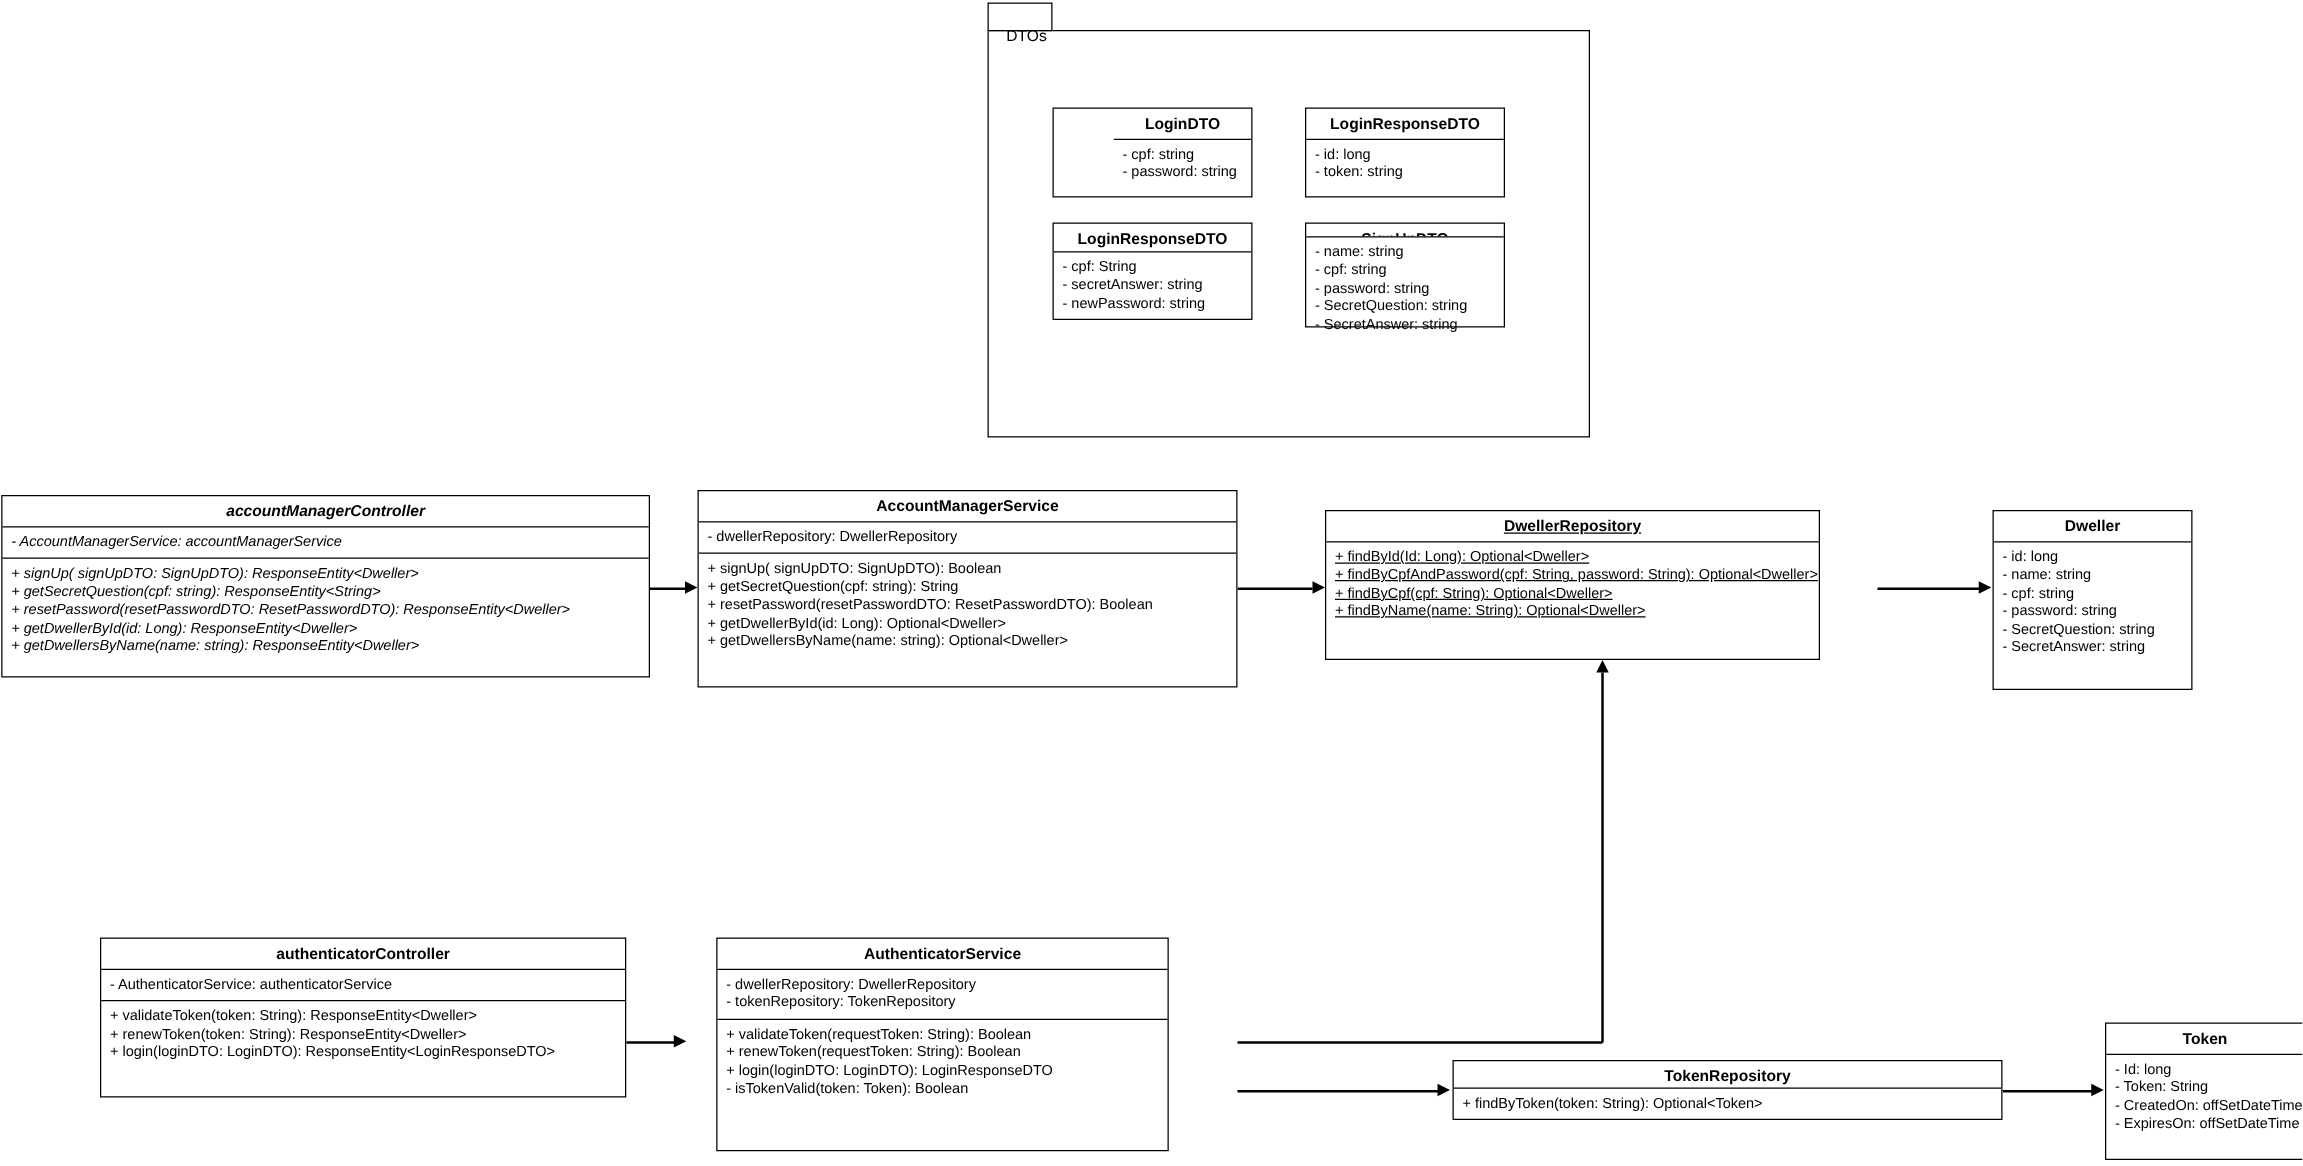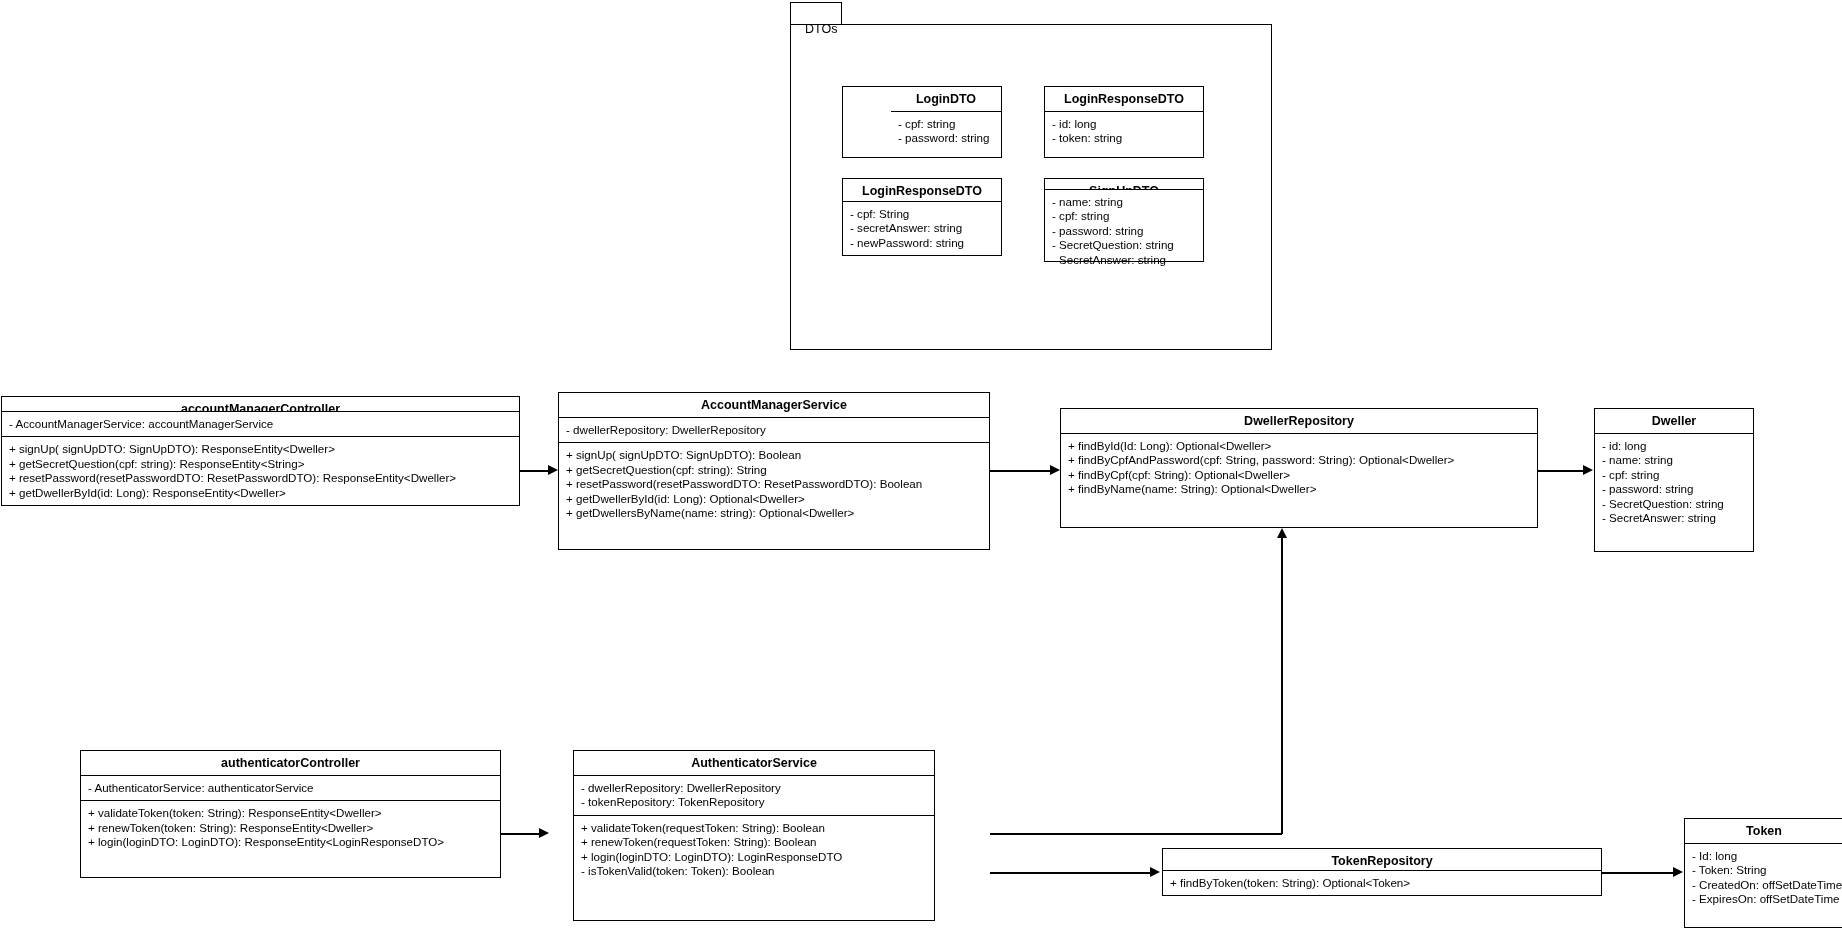--- a/index.html
+++ b/index.html
@@ -142,48 +142,49 @@
     <div class="uml-title">SignUpDTO</div>
     <div class="uml-section flex">
       <div class="uml-line">- name: string</div>
       <div class="uml-line">- cpf: string</div>
       <div class="uml-line">- password: string</div>
       <div class="uml-line">- SecretQuestion: string</div>
       <div class="uml-line">- SecretAnswer: string</div>
     </div>
   </div>
 
-  <div class="umlbox col" style="left:1px; top:396px; width:519px; height:110px;">
+  <div class="umlbox col" style="left:1px; top:396px; width:519px; height:146px;font-style:italic;">
     <div class="uml-title">accountManagerController</div>
     <div class="uml-section">
       <div class="uml-line">- AccountManagerService: accountManagerService</div>
     </div>
     <div class="uml-section flex">
       <div class="uml-line">+ signUp( signUpDTO: SignUpDTO): ResponseEntity&lt;Dweller&gt;</div>
       <div class="uml-line">+ getSecretQuestion(cpf: string): ResponseEntity&lt;String&gt;</div>
       <div class="uml-line">+ resetPassword(resetPasswordDTO: ResetPasswordDTO): ResponseEntity&lt;Dweller&gt;</div>
       <div class="uml-line">+ getDwellerById(id: Long): ResponseEntity&lt;Dweller&gt;</div>
+      <div class="uml-line">+ getDwellersByName(name: string): ResponseEntity&lt;Dweller&gt;</div>
     </div>
   </div>
 
   <div class="umlbox col" style="left:558px; top:392px; width:432px; height:158px;">
     <div class="uml-title">AccountManagerService</div>
     <div class="uml-section">
       <div class="uml-line">- dwellerRepository: DwellerRepository</div>
     </div>
     <div class="uml-section flex">
       <div class="uml-line">+ signUp( signUpDTO: SignUpDTO): Boolean</div>
       <div class="uml-line">+ getSecretQuestion(cpf: string): String</div>
       <div class="uml-line">+ resetPassword(resetPasswordDTO: ResetPasswordDTO): Boolean</div>
       <div class="uml-line">+ getDwellerById(id: Long): Optional&lt;Dweller&gt;</div>
       <div class="uml-line">+ getDwellersByName(name: string): Optional&lt;Dweller&gt;</div>
     </div>
   </div>
 
-  <div class="umlbox col" style="left:1060px; top:408px; width:478px; height:120px;">
+  <div class="umlbox col" style="left:1060px; top:408px; width:396px; height:120px;text-decoration:underline;">
     <div class="uml-title">DwellerRepository</div>
     <div class="uml-section flex">
       <div class="uml-line">+ findById(Id: Long): Optional&lt;Dweller&gt;</div>
       <div class="uml-line">+ findByCpfAndPassword(cpf: String, password: String): Optional&lt;Dweller&gt;</div>
       <div class="uml-line">+ findByCpf(cpf: String): Optional&lt;Dweller&gt;</div>
       <div class="uml-line">+ findByName(name: String): Optional&lt;Dweller&gt;</div>
     </div>
   </div>
 
   <div class="umlbox col" style="left:1594px; top:408px; width:160px; height:144px;">

